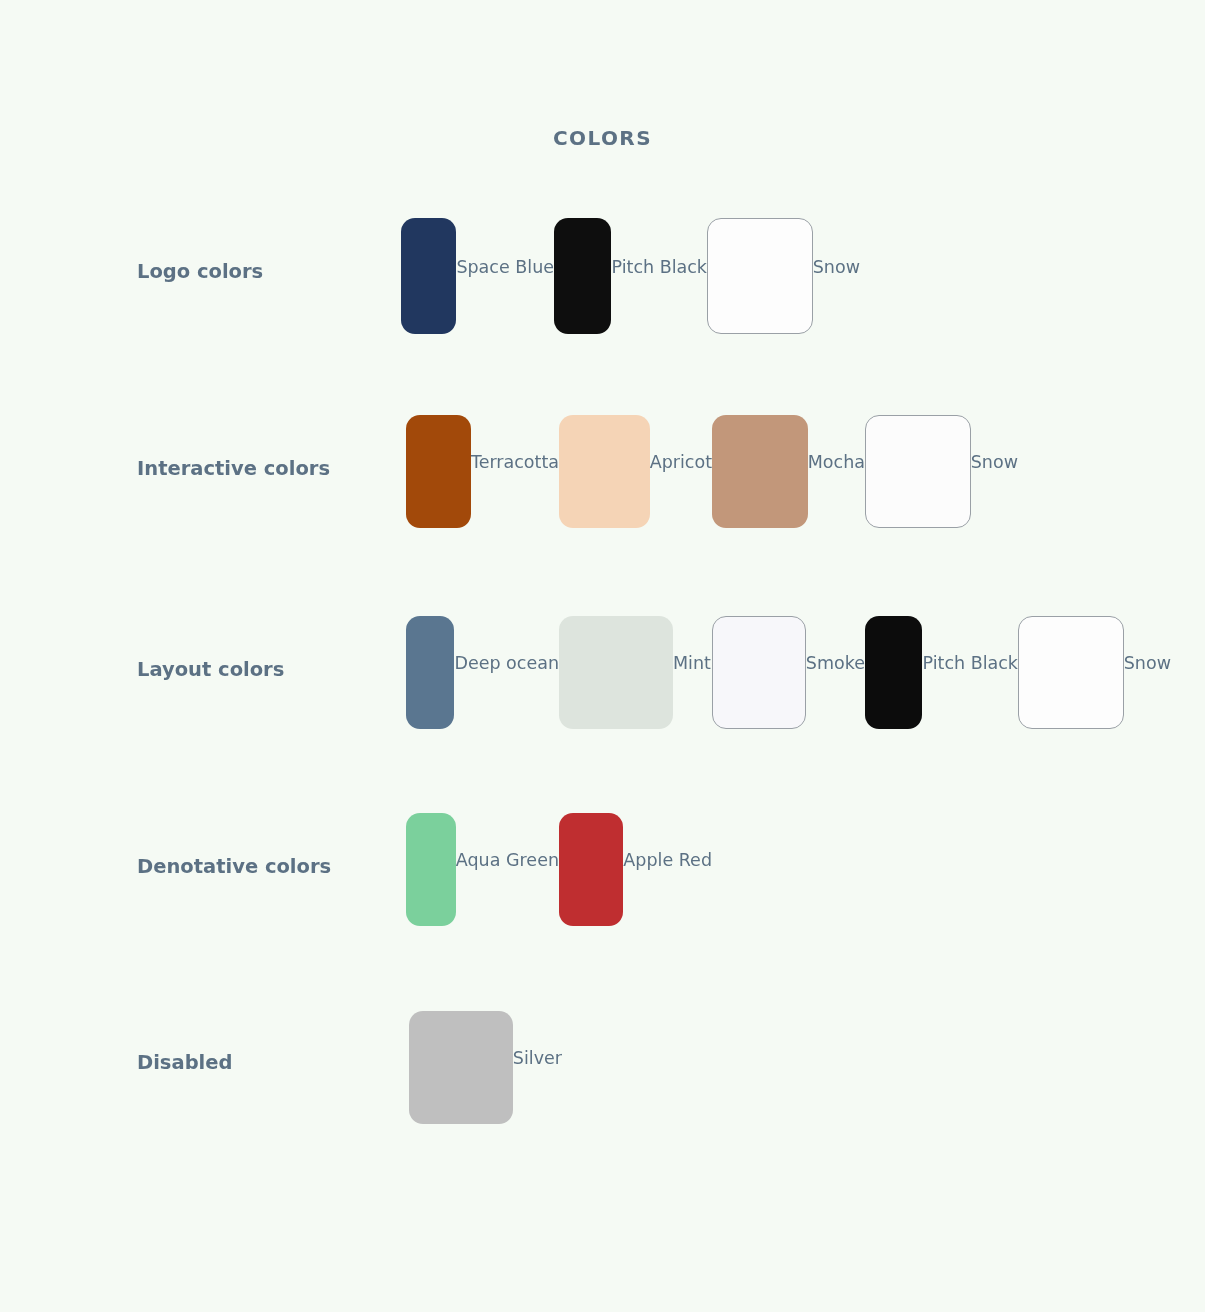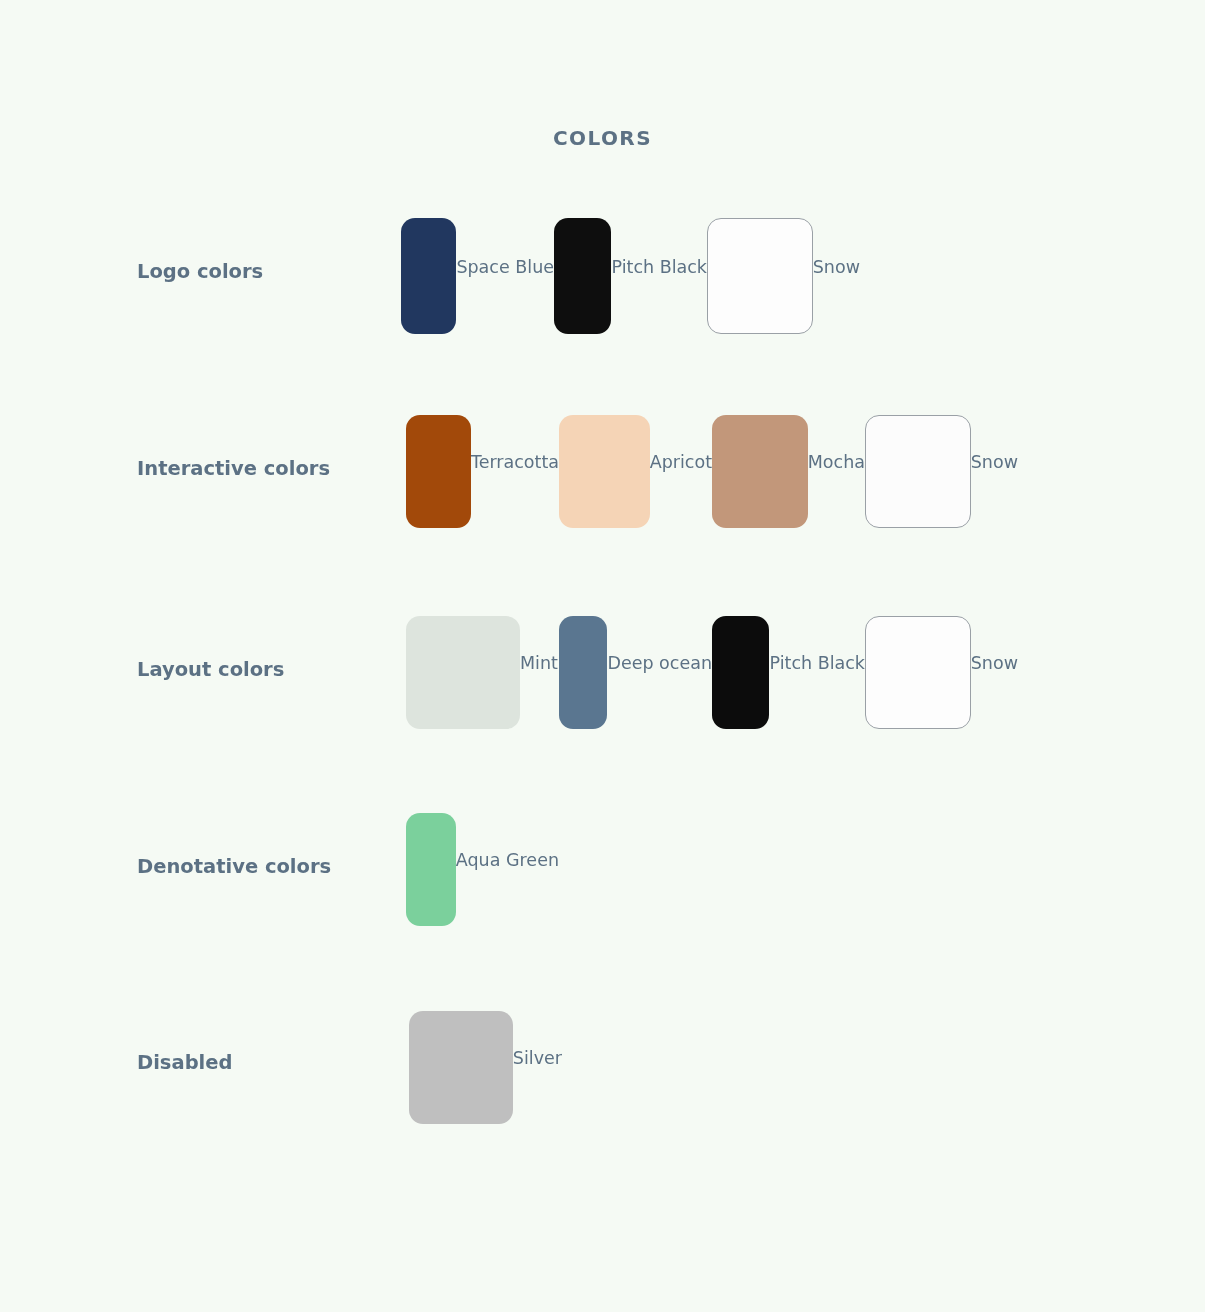--- a/index.html
+++ b/index.html
@@ -145,44 +145,52 @@
         <div class="swatch-cell">
           <div class="swatch-chip outlined" style="background: rgb(252, 252, 252);"></div>
           <div class="swatch-name">Snow</div>
         </div>
       </div>
     </div>
     <div class="color-row row-layout">
       <div class="row-label">Layout colors</div>
       <div class="swatch-strip">
         <div class="swatch-cell">
+          <div class="swatch-chip" style="background: rgb(90, 118, 144);"></div>
+          <div class="swatch-name">Deep ocean</div>
+        </div>
+        <div class="swatch-cell">
           <div class="swatch-chip" style="background: rgb(221, 228, 221);"></div>
           <div class="swatch-name">Mint</div>
         </div>
         <div class="swatch-cell">
-          <div class="swatch-chip" style="background: rgb(90, 118, 144);"></div>
-          <div class="swatch-name">Deep ocean</div>
+          <div class="swatch-chip outlined" style="background: rgb(247, 247, 250);"></div>
+          <div class="swatch-name">Smoke</div>
         </div>
         <div class="swatch-cell">
           <div class="swatch-chip" style="background: rgb(12, 12, 12);"></div>
           <div class="swatch-name">Pitch Black</div>
         </div>
         <div class="swatch-cell">
           <div class="swatch-chip outlined" style="background: rgb(253, 253, 253);"></div>
           <div class="swatch-name">Snow</div>
         </div>
       </div>
     </div>
     <div class="color-row row-denotative">
       <div class="row-label">Denotative colors</div>
       <div class="swatch-strip">
         <div class="swatch-cell">
           <div class="swatch-chip" style="background: rgb(123, 208, 156);"></div>
           <div class="swatch-name">Aqua Green</div>
         </div>
+        <div class="swatch-cell">
+          <div class="swatch-chip" style="background: rgb(191, 46, 48);"></div>
+          <div class="swatch-name">Apple Red</div>
+        </div>
       </div>
     </div>
     <div class="color-row row-disabled">
       <div class="row-label">Disabled</div>
       <div class="swatch-strip">
         <div class="swatch-cell">
           <div class="swatch-chip" style="background: rgb(191, 191, 191);"></div>
           <div class="swatch-name">Silver</div>
         </div>
       </div>

